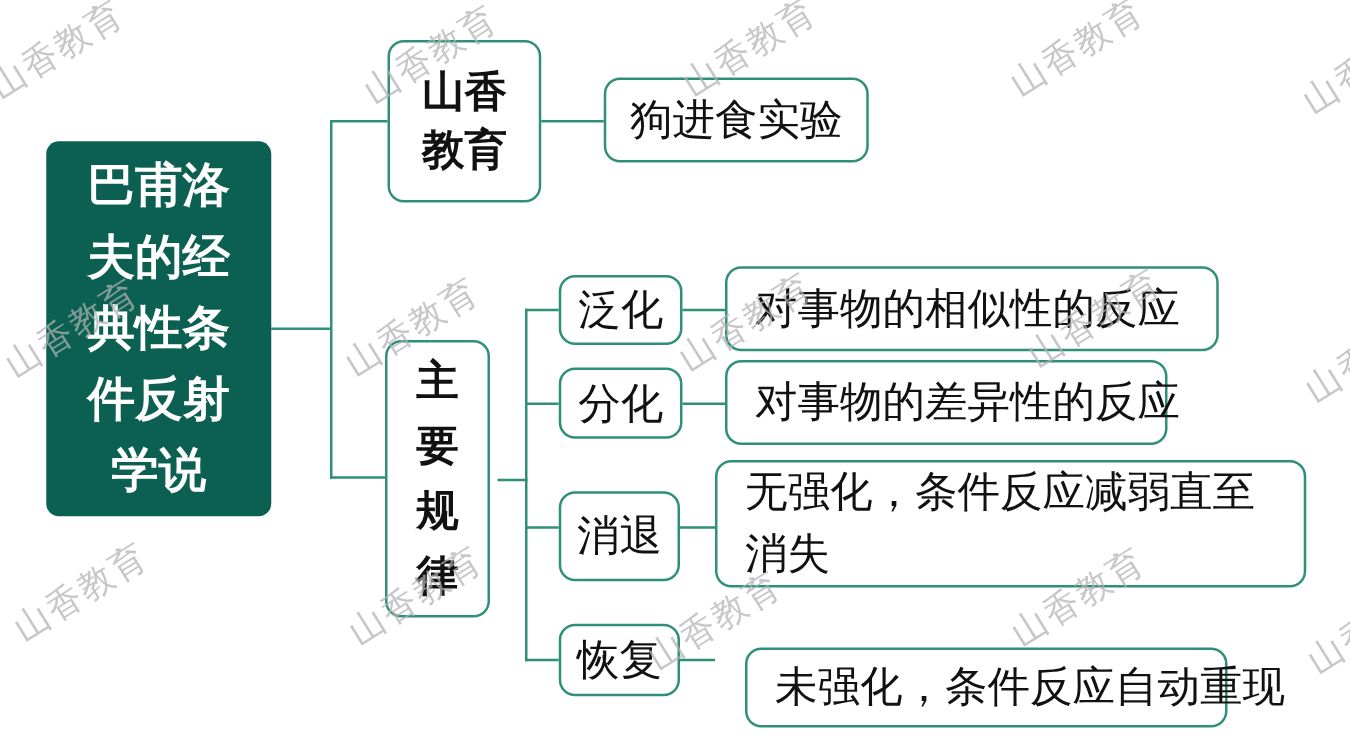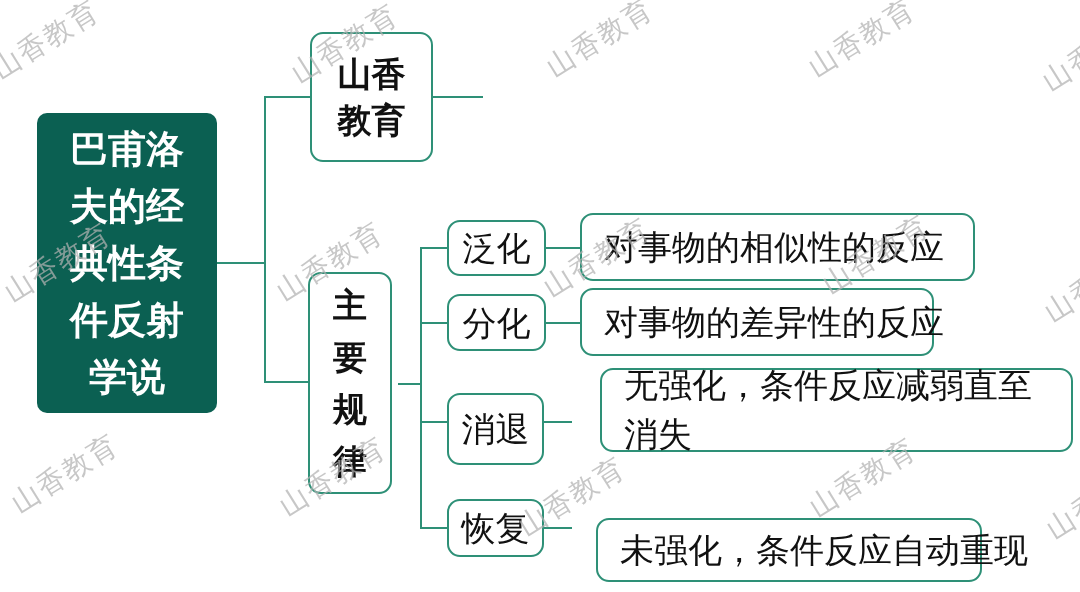--- a/index.html
+++ b/index.html
@@ -80,31 +80,32 @@
   <div class="line h" style="left:420px;top:527px;width:27px;"></div>
 
   <div class="line h" style="left:546px;top:247px;width:34px;"></div>
   <div class="line h" style="left:546px;top:322px;width:34px;"></div>
   <div class="line h" style="left:544px;top:421px;width:28px;"></div>
   <div class="line h" style="left:544px;top:527px;width:28px;"></div>
 
   <div class="node root" style="left:37px;top:113px;width:180px;height:300px;">巴甫洛夫的经典性条件反射学说</div>
 
   <div class="node bold" style="left:310px;top:32px;width:123px;height:130px;padding:0 25px;">山香教育</div>
+  <div class="node" style="left:483px;top:62px;width:212px;height:68px;white-space:nowrap;">狗进食实验</div>
 
   <div class="node bold" style="left:308px;top:272px;width:84px;height:222px;padding:0 25px;line-height:52px;">主要规律</div>
 
   <div class="node" style="left:447px;top:294px;width:99px;height:57px;">分化</div>
   <div class="node" style="left:447px;top:220px;width:99px;height:56px;">泛化</div>
   <div class="node" style="left:447px;top:393px;width:97px;height:72px;">消退</div>
   <div class="node" style="left:447px;top:499px;width:97px;height:58px;">恢复</div>
 
   <div class="node desc" style="left:580px;top:213px;width:395px;height:68px;white-space:nowrap;">对事物的相似性的反应</div>
   <div class="node desc" style="left:580px;top:288px;width:354px;height:68px;white-space:nowrap;">对事物的差异性的反应</div>
-  <div class="node desc" style="left:572px;top:368px;width:473px;height:84px;margin-left:28px;">无强化，条件反应减弱直至消失</div>
+  <div class="node desc" style="left:572px;top:368px;width:473px;height:102px;">无强化，条件反应减弱直至消失</div>
   <div class="node desc" style="left:572px;top:518px;width:386px;height:64px;white-space:nowrap;margin-left:24px;">未强化，条件反应自动重现</div>
 
   <span class="wm" style="left:46px;top:40px;">山香教育</span>
   <span class="wm" style="left:345px;top:44px;">山香教育</span>
   <span class="wm" style="left:600px;top:38px;">山香教育</span>
   <span class="wm" style="left:862px;top:38px;">山香教育</span>
   <span class="wm" style="left:1096px;top:52px;">山香教育</span>
 
   <span class="wm" style="left:58px;top:263px;">山香教育</span>
   <span class="wm" style="left:330px;top:262px;">山香教育</span>

